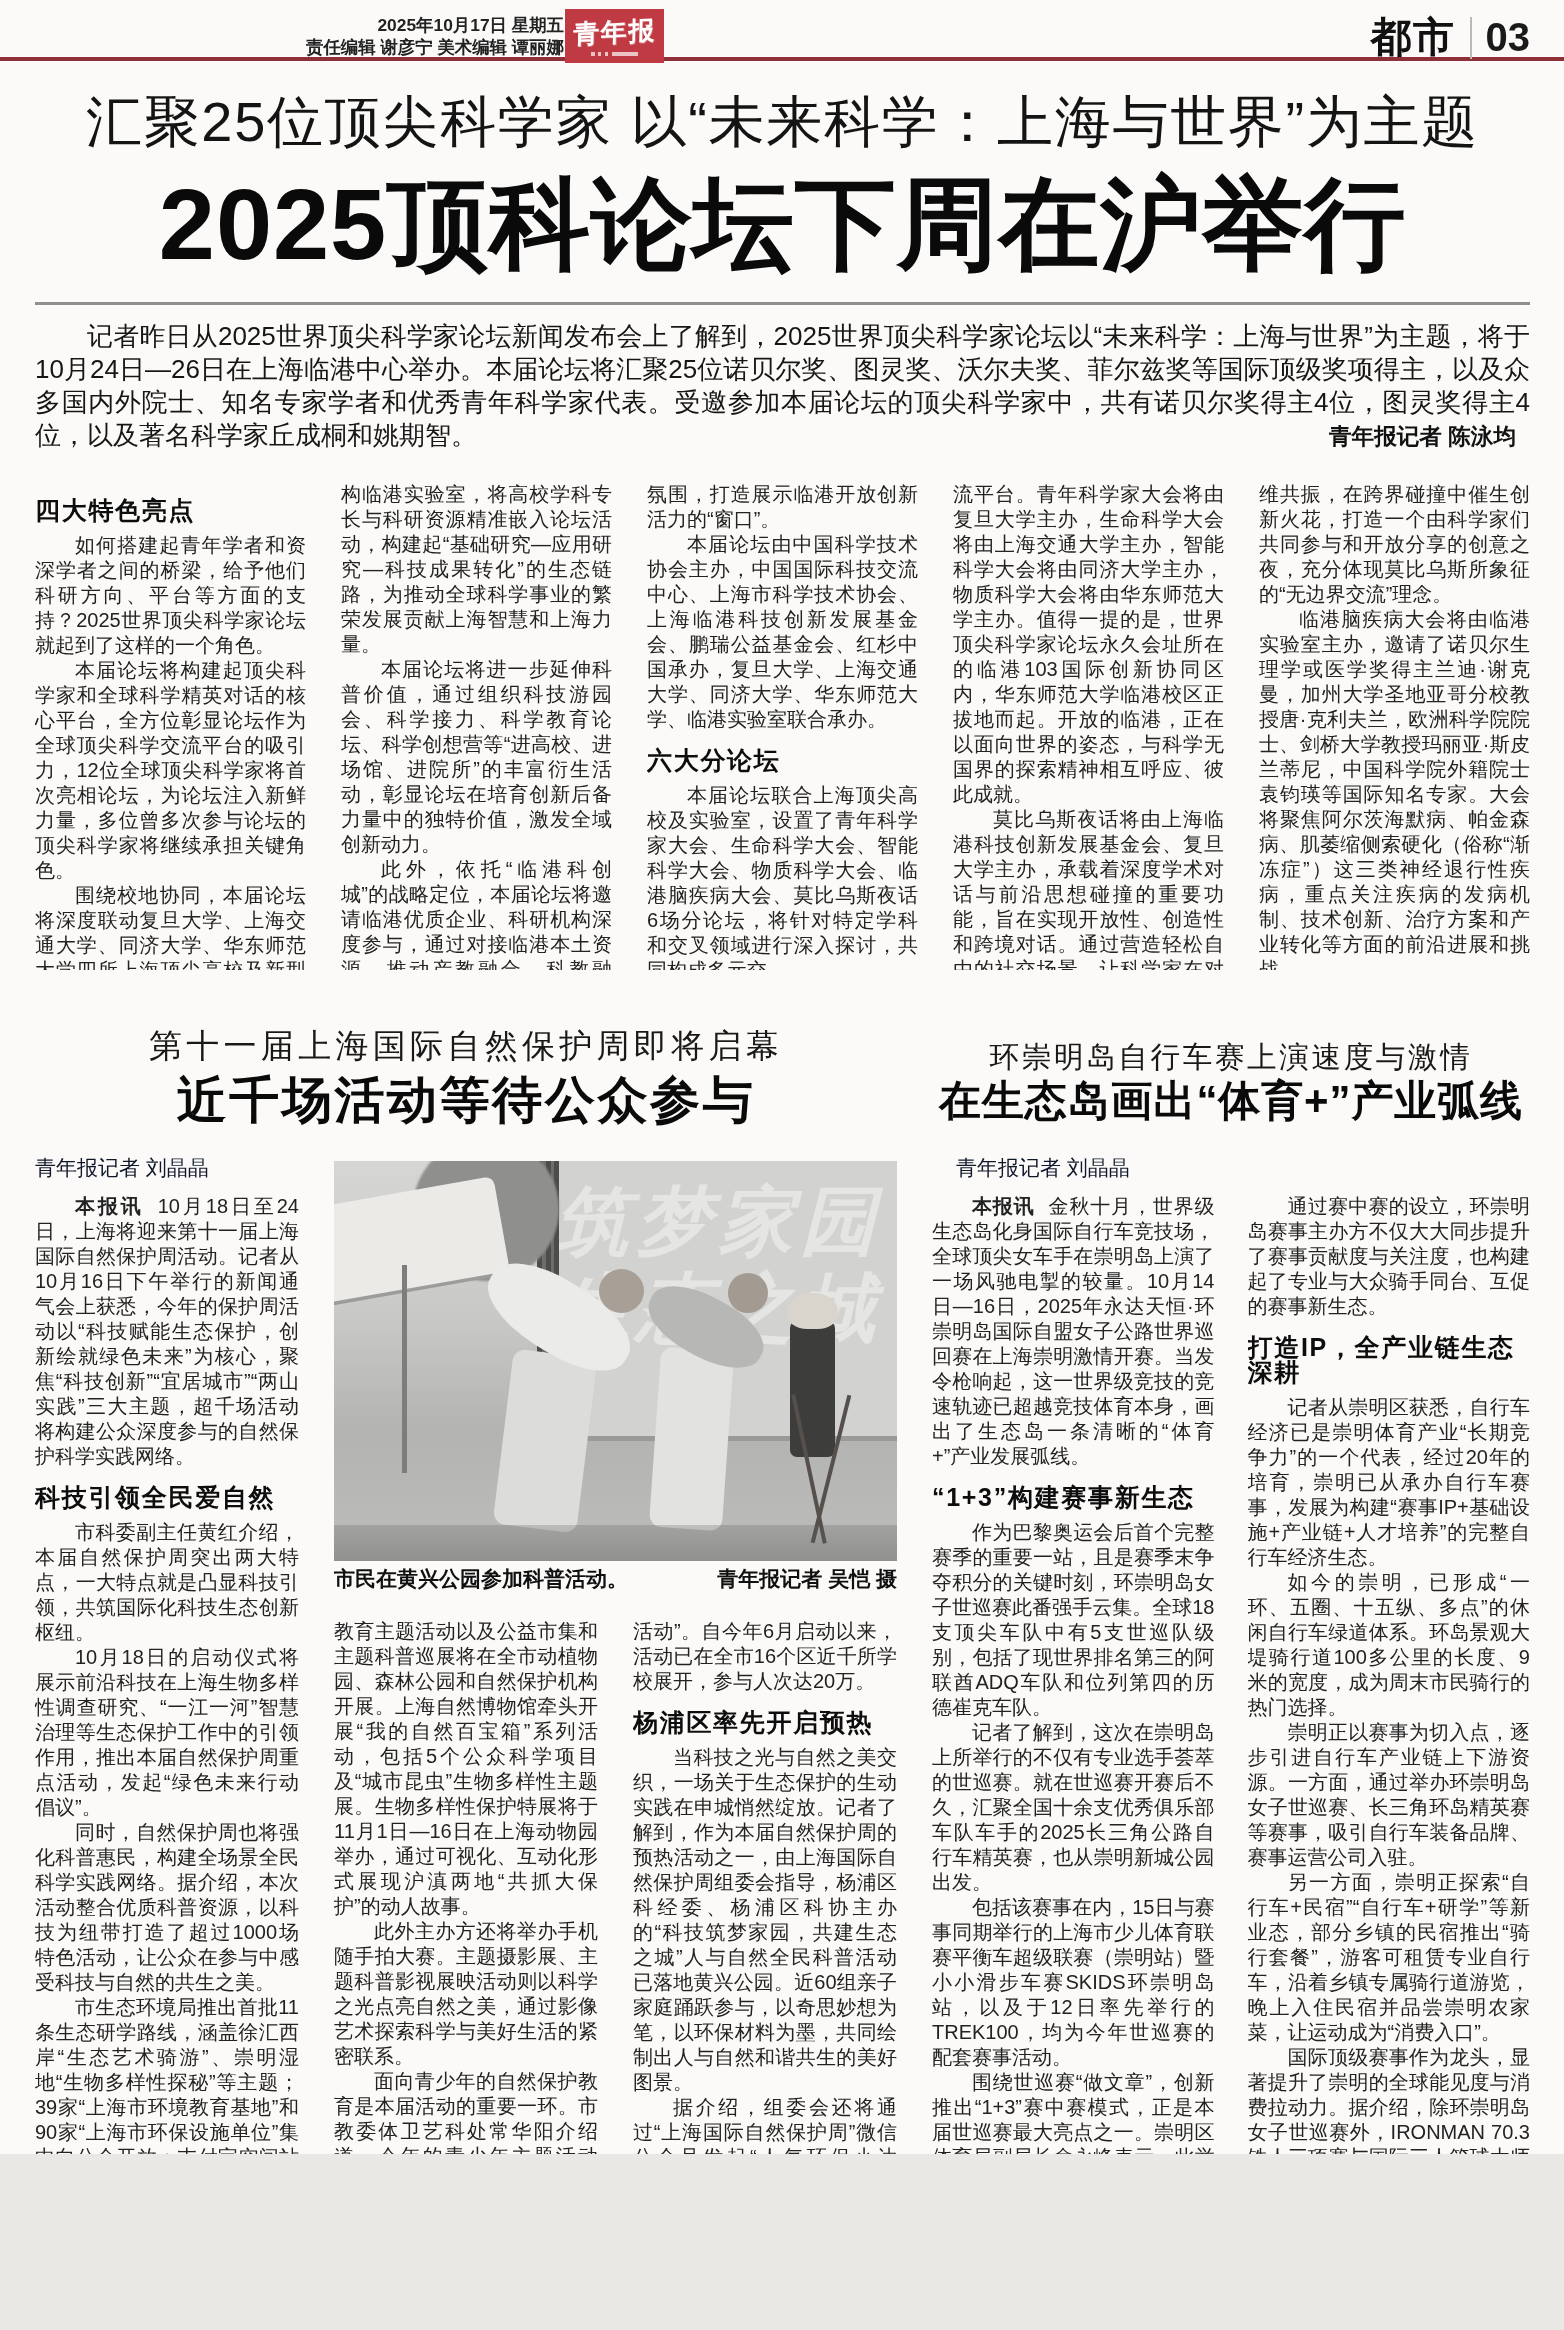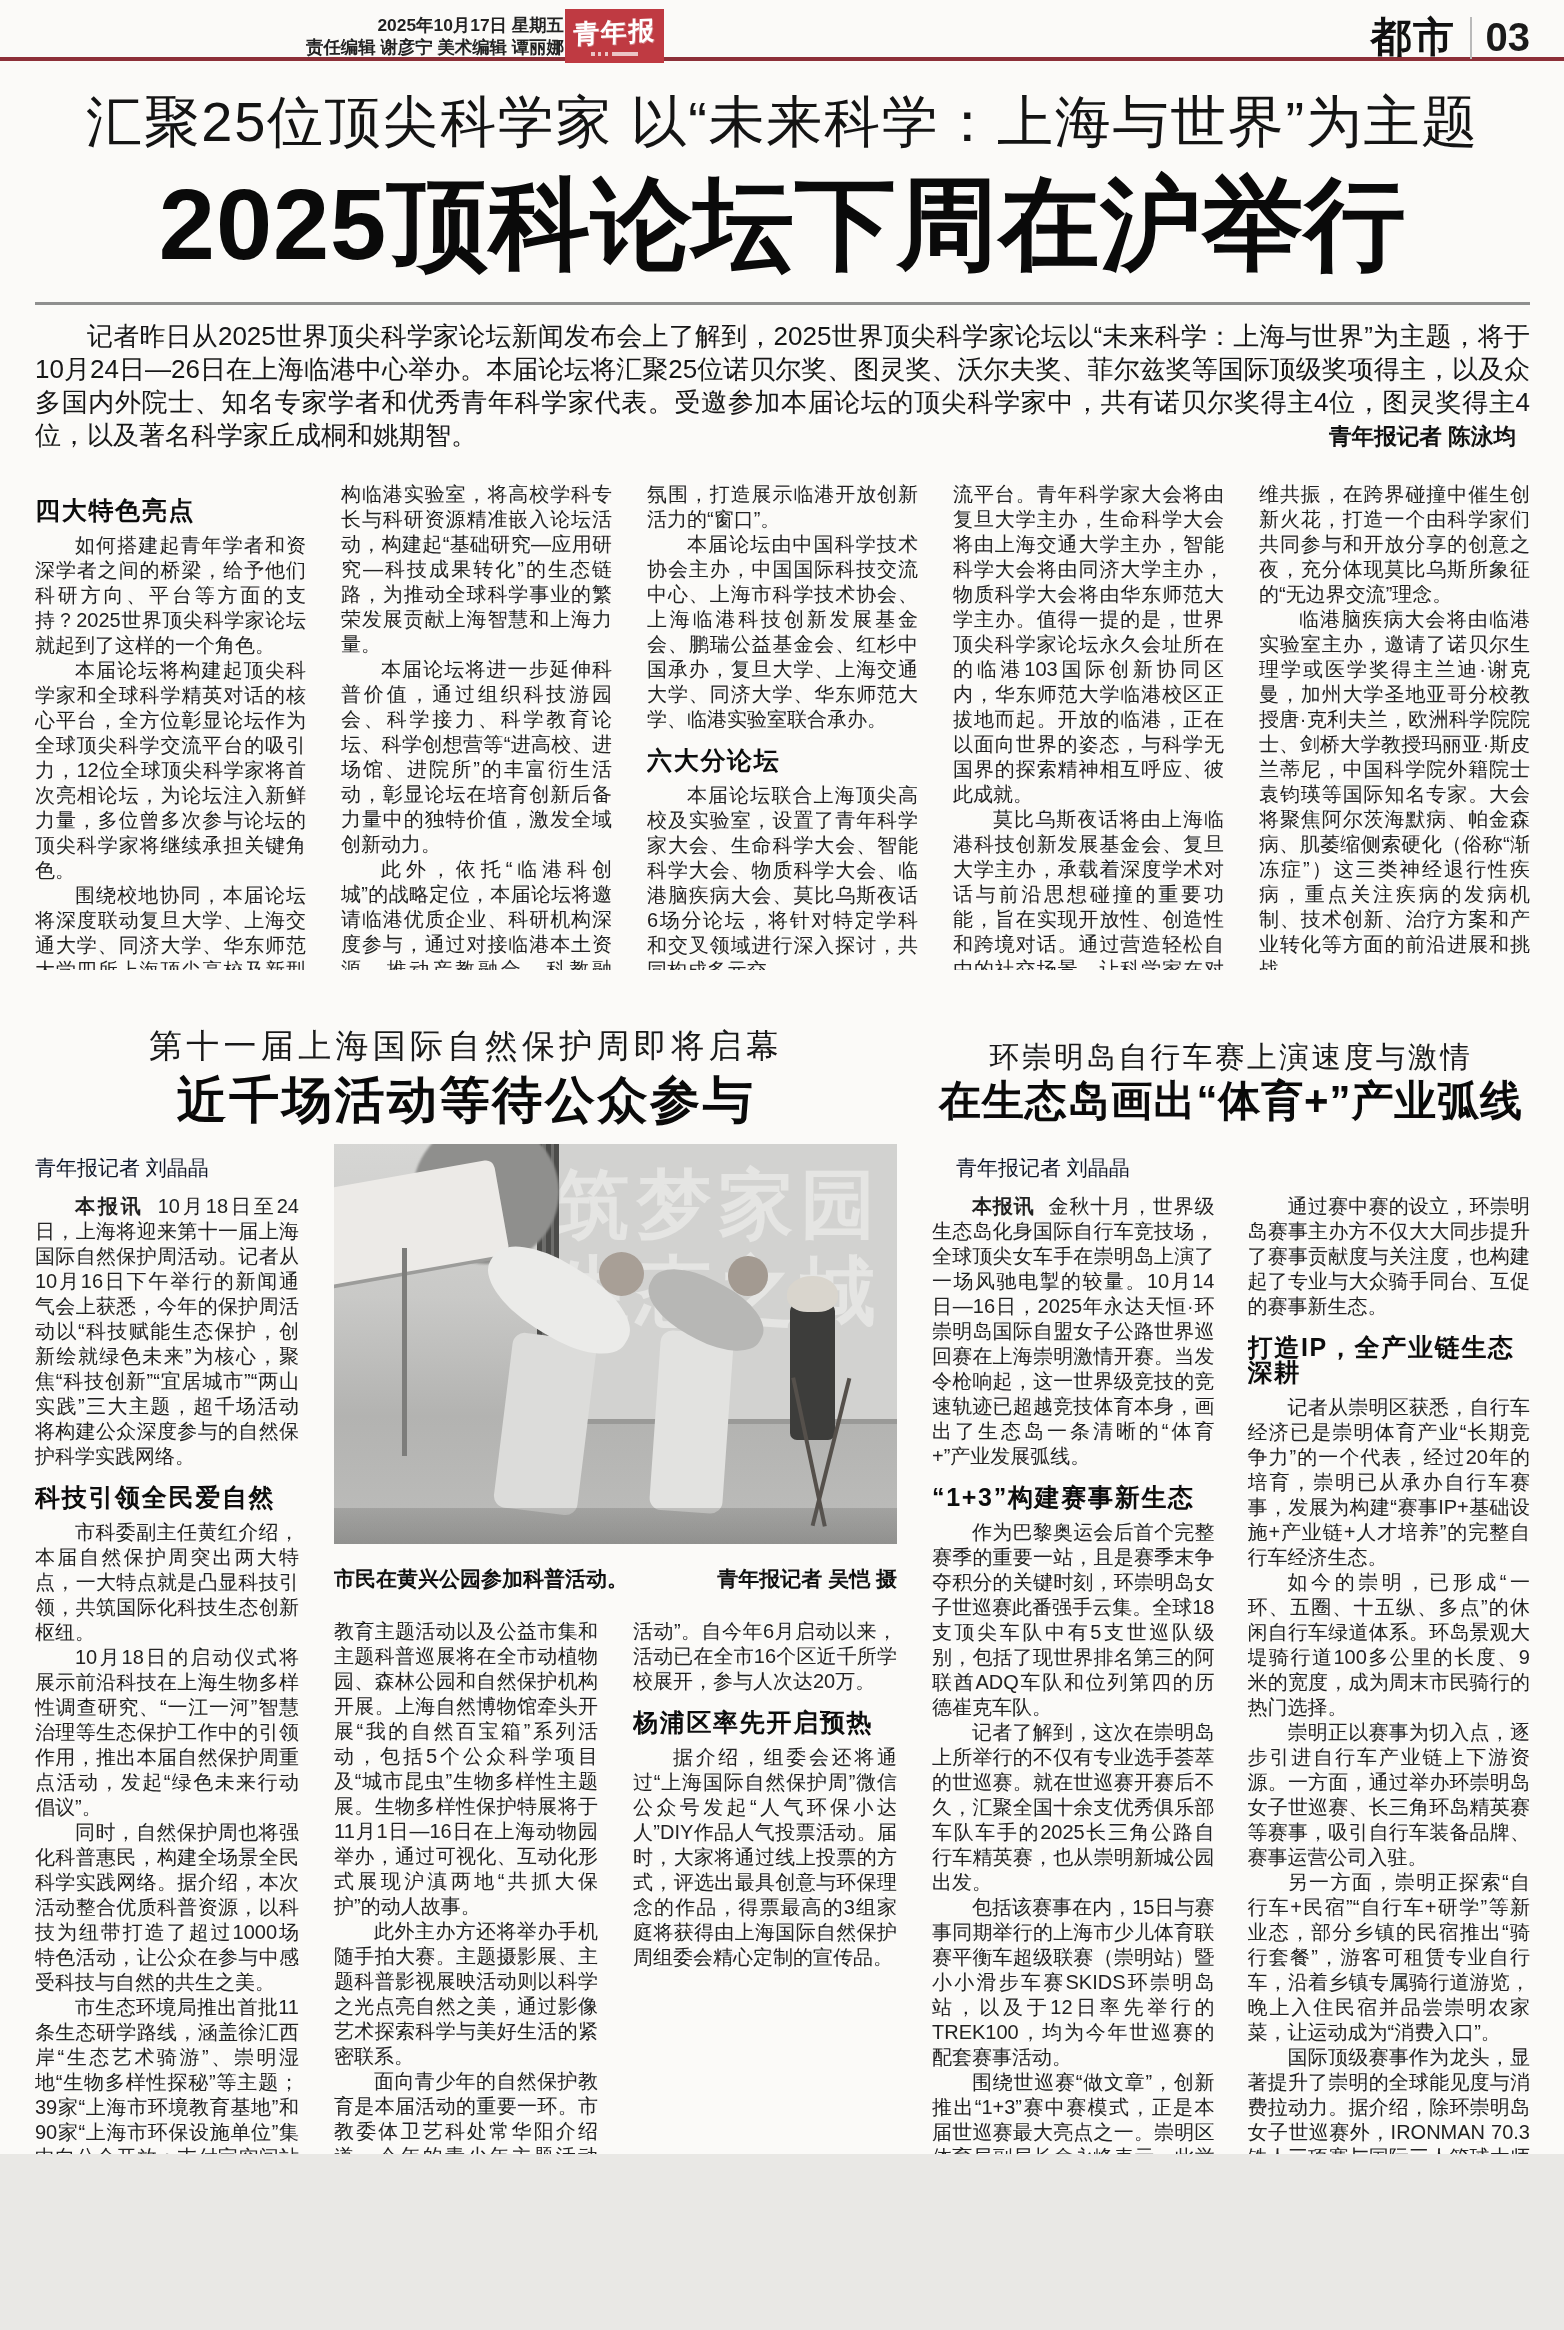--- a/index.html
+++ b/index.html
@@ -49,22 +49,22 @@
   .nature .sec-byline { left:0; }
   .cycling .sec-byline { left:24px; }
 
   .nature-col1 { position:absolute; left:0; top:170px; width:264px; height:1099px; overflow:hidden; }
   .nature-cols23 { position:absolute; left:299px; top:595px; width:563px; height:676px; display:flex; gap:35px; }
   .nature-cols23 .col { flex:1 1 0; overflow:hidden; }
   .cycling-cols { position:absolute; left:0; top:170px; width:598px; height:1099px; display:flex; gap:33px; }
   .cycling-cols .col { flex:1 1 0; overflow:hidden; }
 
   
-  .photo { position:absolute; left:299px; top:120px; width:563px; height:400px; overflow:hidden;
-           background:linear-gradient(180deg,#d6d6d4 0%,#c9c9c7 38%,#b3b3b1 68%,#bdbdbb 100%); }
+  .photo { position:absolute; left:299px; top:137px; width:563px; height:400px; overflow:hidden;
+           background:linear-gradient(180deg,#d6d6d4 0%,#c9c9c7 38%,#b3b3b1 68%,#bdbdbb 100%);font-style:italic; }
   .ph-banner { position:absolute; right:0; top:0; width:64%; height:70%; background:#d2d2d0; border-bottom:5.2px solid #9a9a98; }
   .ph-banner-text { position:absolute; right:4%; top:6%; width:92%; text-align:right; color:#e9e9e7; font-weight:bold; font-size:75px; line-height:87px; letter-spacing:7px; opacity:.85; }
   .ph-fence { position:absolute; left:36%; top:0; width:4%; height:76%; background:repeating-linear-gradient(90deg,#4c4c4a 0 5.2px,#6d6d6b 5.2px 8.7px); }
   .ph-trees { position:absolute; left:14%; top:-6%; width:26%; height:36%; background:#8f8f8d; border-radius:50%; filter:blur(0.9px); }
   .ph-canopy { position:absolute; left:-6%; top:8%; width:36%; height:24%; background:#eceae7; transform:rotate(-10deg); border-radius:8.7px; box-shadow:0 3.5px 0 #9c9c9a; }
   .ph-pole { position:absolute; left:12%; top:26%; width:5.2px; height:52%; background:#7d7d7b; }
   .ph-fig1-body { position:absolute; left:26%; top:30%; width:28%; height:18%; background:#ebebe9; border-radius:46%; transform:rotate(32deg); }
   .ph-fig1-head { position:absolute; left:47%; top:27%; width:8%; height:11%; background:#a89f96; border-radius:50%; }
   .ph-fig1-sack { position:absolute; left:30%; top:48%; width:15%; height:44%; background:#dcdcda; border-radius:12px; transform:rotate(7deg); }
   .ph-fig2-body { position:absolute; left:55%; top:34%; width:22%; height:15%; background:#b7b7b5; border-radius:46%; transform:rotate(28deg); }
@@ -180,20 +180,21 @@
 
     <div class="nature-cols23">
       <div class="col">
           <div class="blk-pc">教育主题活动以及公益市集和主题科普巡展将在全市动植物园、森林公园和自然保护机构开展。上海自然博物馆牵头开展“我的自然百宝箱”系列活动，包括5个公众科学项目及“城市昆虫”生物多样性主题展。生物多样性保护特展将于11月1日—16日在上海动物园举办，通过可视化、互动化形式展现沪滇两地“共抓大保护”的动人故事。</div>
           <div class="blk-p">此外主办方还将举办手机随手拍大赛。主题摄影展、主题科普影视展映活动则以科学之光点亮自然之美，通过影像艺术探索科学与美好生活的紧密联系。</div>
           <div class="blk-p">面向青少年的自然保护教育是本届活动的重要一环。市教委体卫艺科处常华阳介绍道，今年的青少年主题活动以“科技赋能、生态保护、创新绘就绿色未来”为主题，包含三大板块：“观察自然——青少年常见鸟类识别活动”“笔记自然——青少年自然笔记展示活动”和“揭秘自然——青少年生态调查实践</div>
         </div>
       <div class="col">
           <div class="blk-pc">活动”。自今年6月启动以来，活动已在全市16个区近千所学校展开，参与人次达20万。</div>
           <div class="blk-sub">杨浦区率先开启预热</div>
+          <div class="blk-p">当科技之光与自然之美交织，一场关于生态保护的生动实践在申城悄然绽放。记者了解到，作为本届自然保护周的预热活动之一，由上海国际自然保护周组委会指导，杨浦区科经委、杨浦区科协主办的“科技筑梦家园，共建生态之城”人与自然全民科普活动已落地黄兴公园。近60组亲子家庭踊跃参与，以奇思妙想为笔，以环保材料为墨，共同绘制出人与自然和谐共生的美好图景。</div>
           <div class="blk-p">据介绍，组委会还将通过“上海国际自然保护周”微信公众号发起“人气环保小达人”DIY作品人气投票活动。届时，大家将通过线上投票的方式，评选出最具创意与环保理念的作品，得票最高的3组家庭将获得由上海国际自然保护周组委会精心定制的宣传品。</div>
         </div>
     </div>
   </div>
 
   <div class="cycling">
     <div class="sec-kicker">环崇明岛自行车赛上演速度与激情</div>
     <div class="sec-headline">在生态岛画出“体育+”产业弧线</div>
     <div class="sec-byline">青年报记者 刘晶晶</div>
     <div class="cycling-cols">

